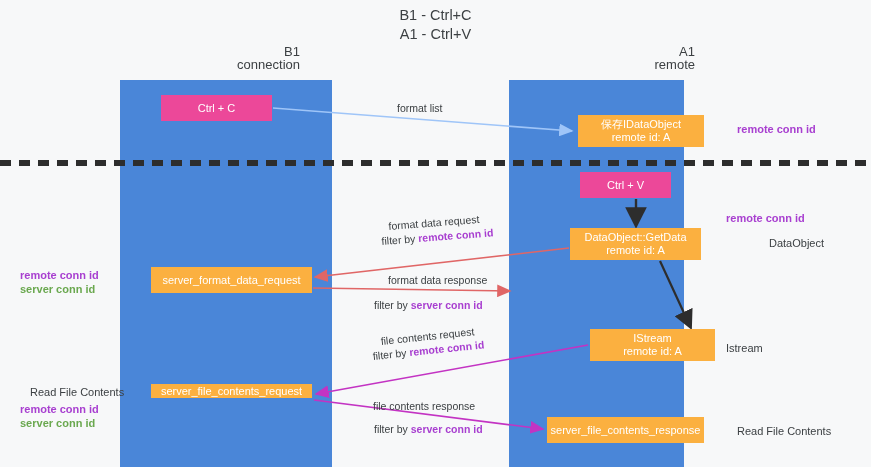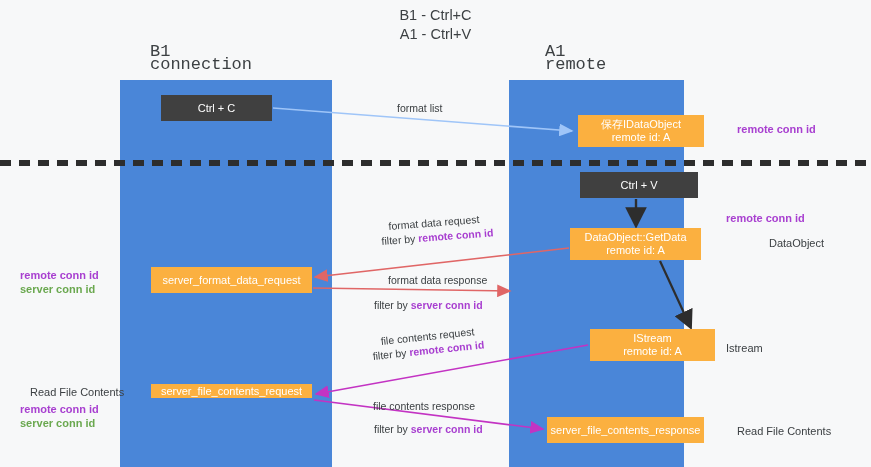--- a/index.html
+++ b/index.html
@@ -11,40 +11,40 @@
     position:relative;
     overflow:hidden;
   }
   #stage{position:absolute;inset:0;}
   svg#wires{position:absolute;left:0;top:0;width:871px;height:467px;pointer-events:none;}
 
   .lane{position:absolute;background:#4a86d8;}
   .lane-b1{left:120px;top:80px;width:212px;height:387px;}
   .lane-a1{left:509px;top:80px;width:175px;height:387px;}
 
-  .col-head{position:absolute;text-align:left;font-size:17px;line-height:13px;color:#3c4043;font-family:Liberation Mono, monospace;}
+  .col-head{position:absolute;text-align:right;font-size:13px;line-height:13px;color:#3c4043;}
   .col-head .l1{display:block;}
   .col-head .l2{display:block;}
   .head-b1{left:150px;top:45px;width:150px;}
   .head-a1{left:545px;top:45px;width:150px;}
 
   .title{position:absolute;left:0;top:6px;width:871px;text-align:center;
          font-size:14.5px;line-height:19px;color:#3c4043;}
 
   .node{position:absolute;display:flex;align-items:center;justify-content:center;
         text-align:center;color:#ffffff;font-size:11px;line-height:13px;box-sizing:border-box;}
-  .node.green{background:#404040;}
+  .node.green{background:#ec4899;}
   .node.orange{background:#fbb040;}
   .node .l2{display:block;}
 
   
   .n-ctrlc{left:161px;top:95px;width:111px;height:26px;}
   .n-idata{left:578px;top:115px;width:126px;height:32px;}
   
-  .n-ctrlv{left:580px;top:172px;width:118px;height:26px;}
+  .n-ctrlv{left:580px;top:172px;width:91px;height:26px;}
   .n-getdata{left:570px;top:228px;width:131px;height:32px;}
   .n-sfdreq{left:151px;top:267px;width:161px;height:26px;}
   .n-sfdresp{left:514px;top:278px;width:155px;height:26px;}
   
   .n-istream{left:590px;top:329px;width:125px;height:32px;}
   .n-sfcreq{left:151px;top:384px;width:161px;height:14px;}
   .n-sfcresp{left:547px;top:417px;width:157px;height:26px;}
 
   .legend{position:absolute;font-size:11px;line-height:14px;}
   .purple{color:#a83fd0;font-weight:bold;}

